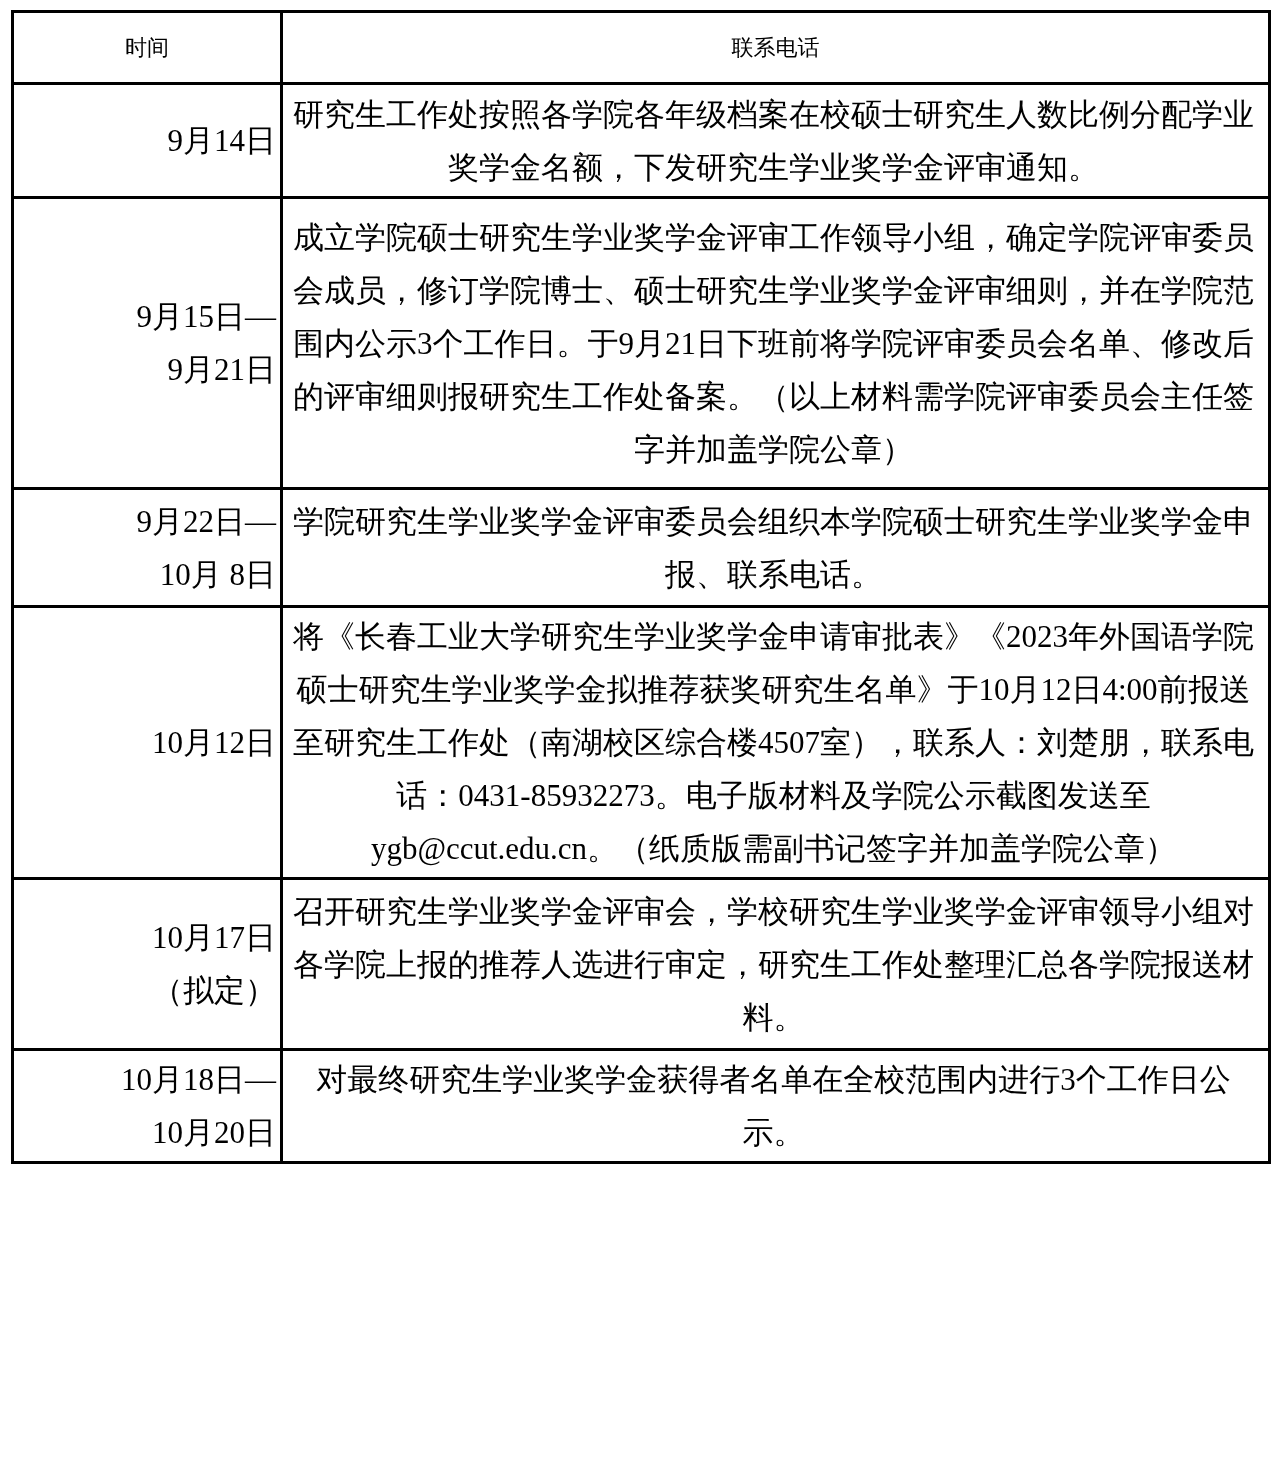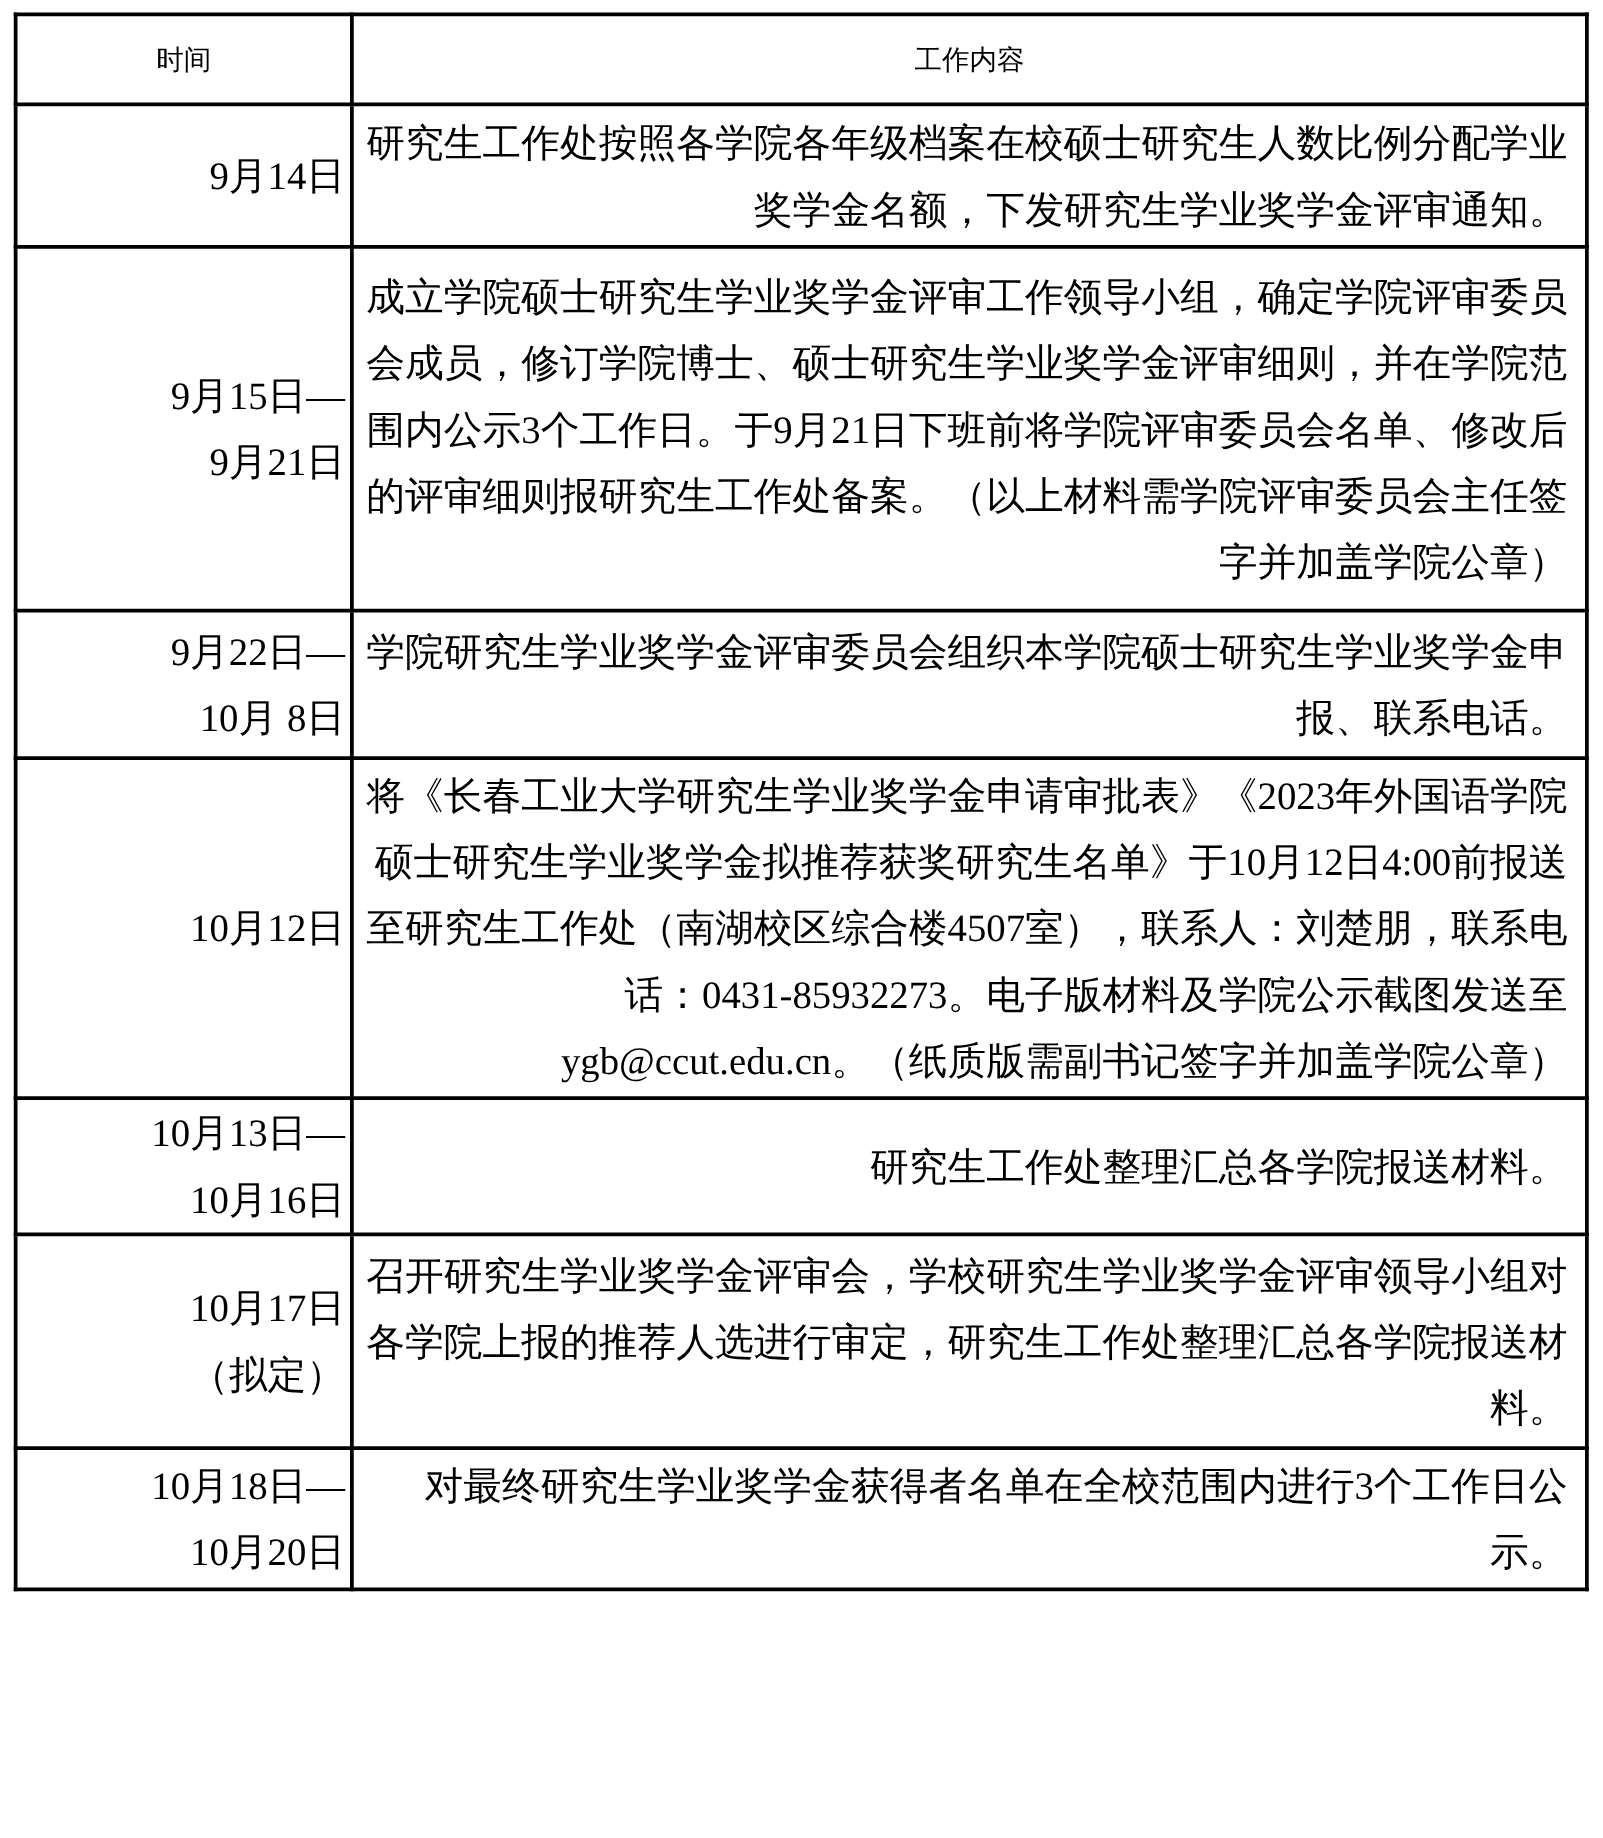--- a/index.html
+++ b/index.html
@@ -37,21 +37,21 @@
     text-align: center;
     font-size: 22px;
     padding: 0;
   }
   td.time-cell {
     text-align: right;
     white-space: pre-line; 
     padding: 0 4px;
   }
   td.content-cell {
-    text-align: right;
+    text-align: center;
     padding: 2px 14px 2px 10px;
   }
   
   tr.r0 { height: 114px; }
   tr.r1 { height: 291px; }
   tr.r2 { height: 118px; }
   tr.r3 { height: 110px; }
   tr.r4 { height: 271px; }
   tr.r5 { height: 108px; }
   tr.r6 { height: 171px; }
@@ -62,45 +62,40 @@
 
 <div class="doc">
   <table class="schedule">
     <colgroup>
       <col class="time-col">
       <col class="content-col">
     </colgroup>
     <tbody>
         <tr class="header-row">
       <th>时间</th>
-      <th>工作内容</th>
+      <th>联系电话</th>
     </tr>
     <tr class="r0">
       <td class="time-cell">9月14日</td>
       <td class="content-cell">研究生工作处按照各学院各年级档案在校硕士研究生人数比例分配学业奖学金名额，下发研究生学业奖学金评审通知。</td>
     </tr>
     <tr class="r1">
       <td class="time-cell">9月15日—
 9月21日</td>
       <td class="content-cell">成立学院硕士研究生学业奖学金评审工作领导小组，确定学院评审委员会成员，修订学院博士、硕士研究生学业奖学金评审细则，并在学院范围内公示3个工作日。于9月21日下班前将学院评审委员会名单、修改后的评审细则报研究生工作处备案。（以上材料需学院评审委员会主任签字并加盖学院公章）</td>
     </tr>
     <tr class="r2">
       <td class="time-cell">9月22日—
 10月 8日</td>
       <td class="content-cell">学院研究生学业奖学金评审委员会组织本学院硕士研究生学业奖学金申报、联系电话。</td>
     </tr>
     <tr class="r4">
       <td class="time-cell">10月12日</td>
       <td class="content-cell">将《长春工业大学研究生学业奖学金申请审批表》《2023年外国语学院硕士研究生学业奖学金拟推荐获奖研究生名单》于10月12日4:00前报送至研究生工作处（南湖校区综合楼4507室），联系人：刘楚朋，联系电话：0431-85932273。电子版材料及学院公示截图发送至ygb@ccut.edu.cn。（纸质版需副书记签字并加盖学院公章）</td>
     </tr>
-    <tr class="r5">
-      <td class="time-cell">10月13日—
-10月16日</td>
-      <td class="content-cell">研究生工作处整理汇总各学院报送材料。</td>
-    </tr>
     <tr class="r6">
       <td class="time-cell">10月17日
 （拟定）</td>
       <td class="content-cell">召开研究生学业奖学金评审会，学校研究生学业奖学金评审领导小组对各学院上报的推荐人选进行审定，研究生工作处整理汇总各学院报送材料。</td>
     </tr>
     <tr class="r7">
       <td class="time-cell">10月18日—
 10月20日</td>
       <td class="content-cell">对最终研究生学业奖学金获得者名单在全校范围内进行3个工作日公示。</td>
     </tr>

